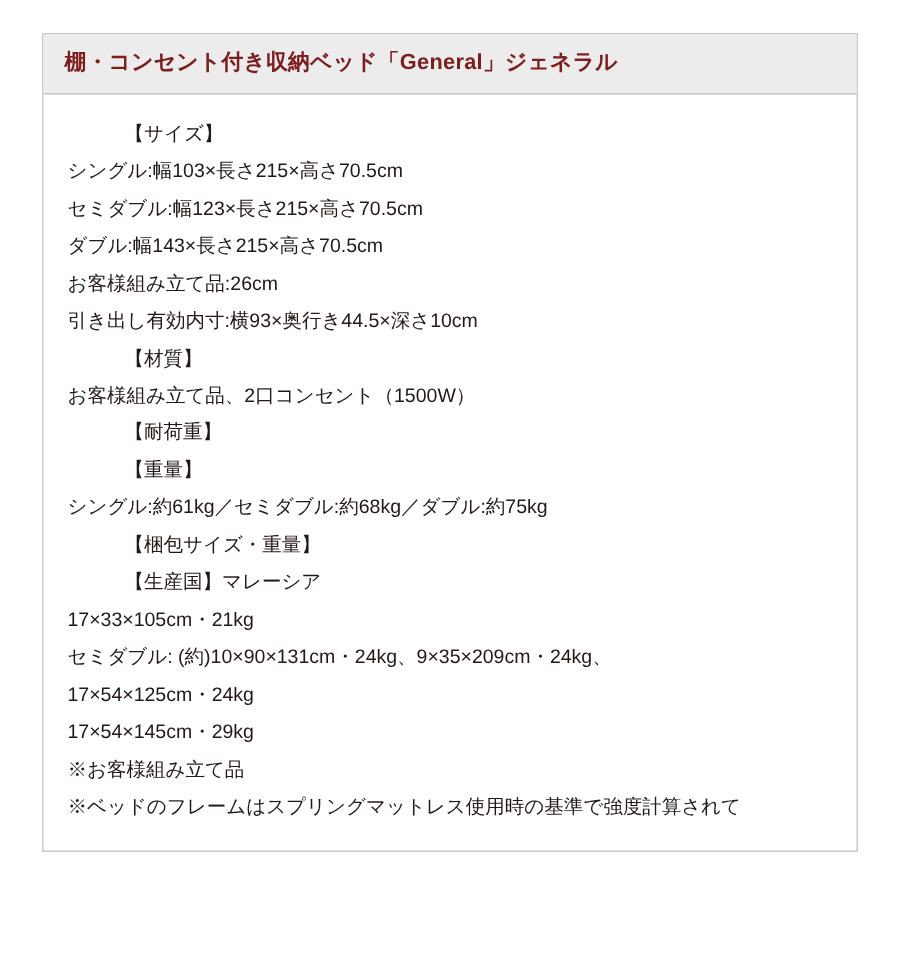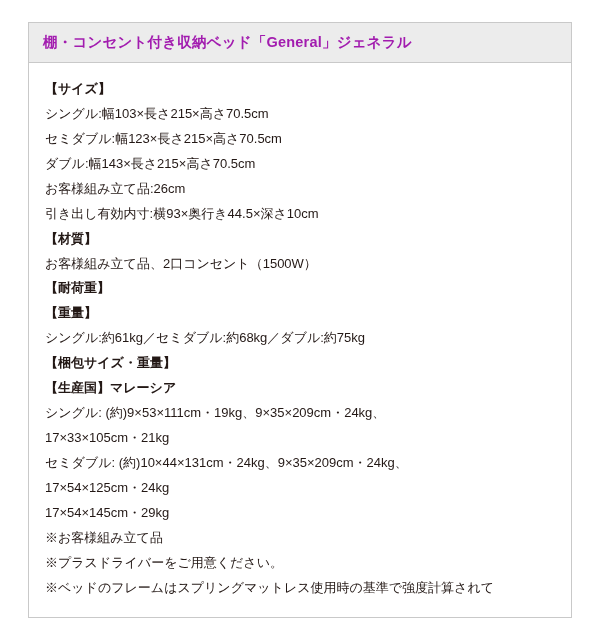--- a/index.html
+++ b/index.html
@@ -26,33 +26,34 @@
     width: 544px;
   }
   .spec-title {
     background: #ececec;
     border-bottom: 1px solid #c9c9c9;
     font-size: 14.5px;
     font-weight: bold;
     letter-spacing: 0.2px;
     padding: 10px 14px 10px 14px;
     line-height: 1.3;
-    color: #a21caf;
+    color: #7f1d1d;
   }
   .spec-body {
     padding: 14px 16px 16px 16px;
     font-size: 13px;
     line-height: 1.92;
   }
   .line {
     white-space: pre-wrap;
     word-break: break-all;
   }
   .line.heading {
-    font-weight: bold;
+    font-weight: normal;
+    margin-left: 38px;
   }
 </style>
 </head>
 <body>
 
 <div class="page">
   <div class="spec-card">
     <div class="spec-title">棚・コンセント付き収納ベッド「General」ジェネラル</div>
     <div class="spec-body">
         <div class="line heading">【サイズ】</div>
@@ -61,23 +62,21 @@
         <div class="line">ダブル:幅143×長さ215×高さ70.5cm</div>
         <div class="line">お客様組み立て品:26cm</div>
         <div class="line">引き出し有効内寸:横93×奥行き44.5×深さ10cm</div>
         <div class="line heading">【材質】</div>
         <div class="line">お客様組み立て品、2口コンセント（1500W）</div>
         <div class="line heading">【耐荷重】</div>
         <div class="line heading">【重量】</div>
         <div class="line">シングル:約61kg／セミダブル:約68kg／ダブル:約75kg</div>
         <div class="line heading">【梱包サイズ・重量】</div>
         <div class="line heading">【生産国】マレーシア</div>
-        <div class="line">シングル: (約)9×53×111cm・19kg、9×35×209cm・24kg、</div>
         <div class="line">17×33×105cm・21kg</div>
-        <div class="line">セミダブル: (約)10×44×131cm・24kg、9×35×209cm・24kg、</div>
+        <div class="line">セミダブル: (約)10×90×131cm・24kg、9×35×209cm・24kg、</div>
         <div class="line">17×54×125cm・24kg</div>
         <div class="line">17×54×145cm・29kg</div>
         <div class="line">※お客様組み立て品</div>
-        <div class="line">※プラスドライバーをご用意ください。</div>
         <div class="line">※ベッドのフレームはスプリングマットレス使用時の基準で強度計算されて</div>
       </div>
   </div>
 </div>
 
 </body></html>

